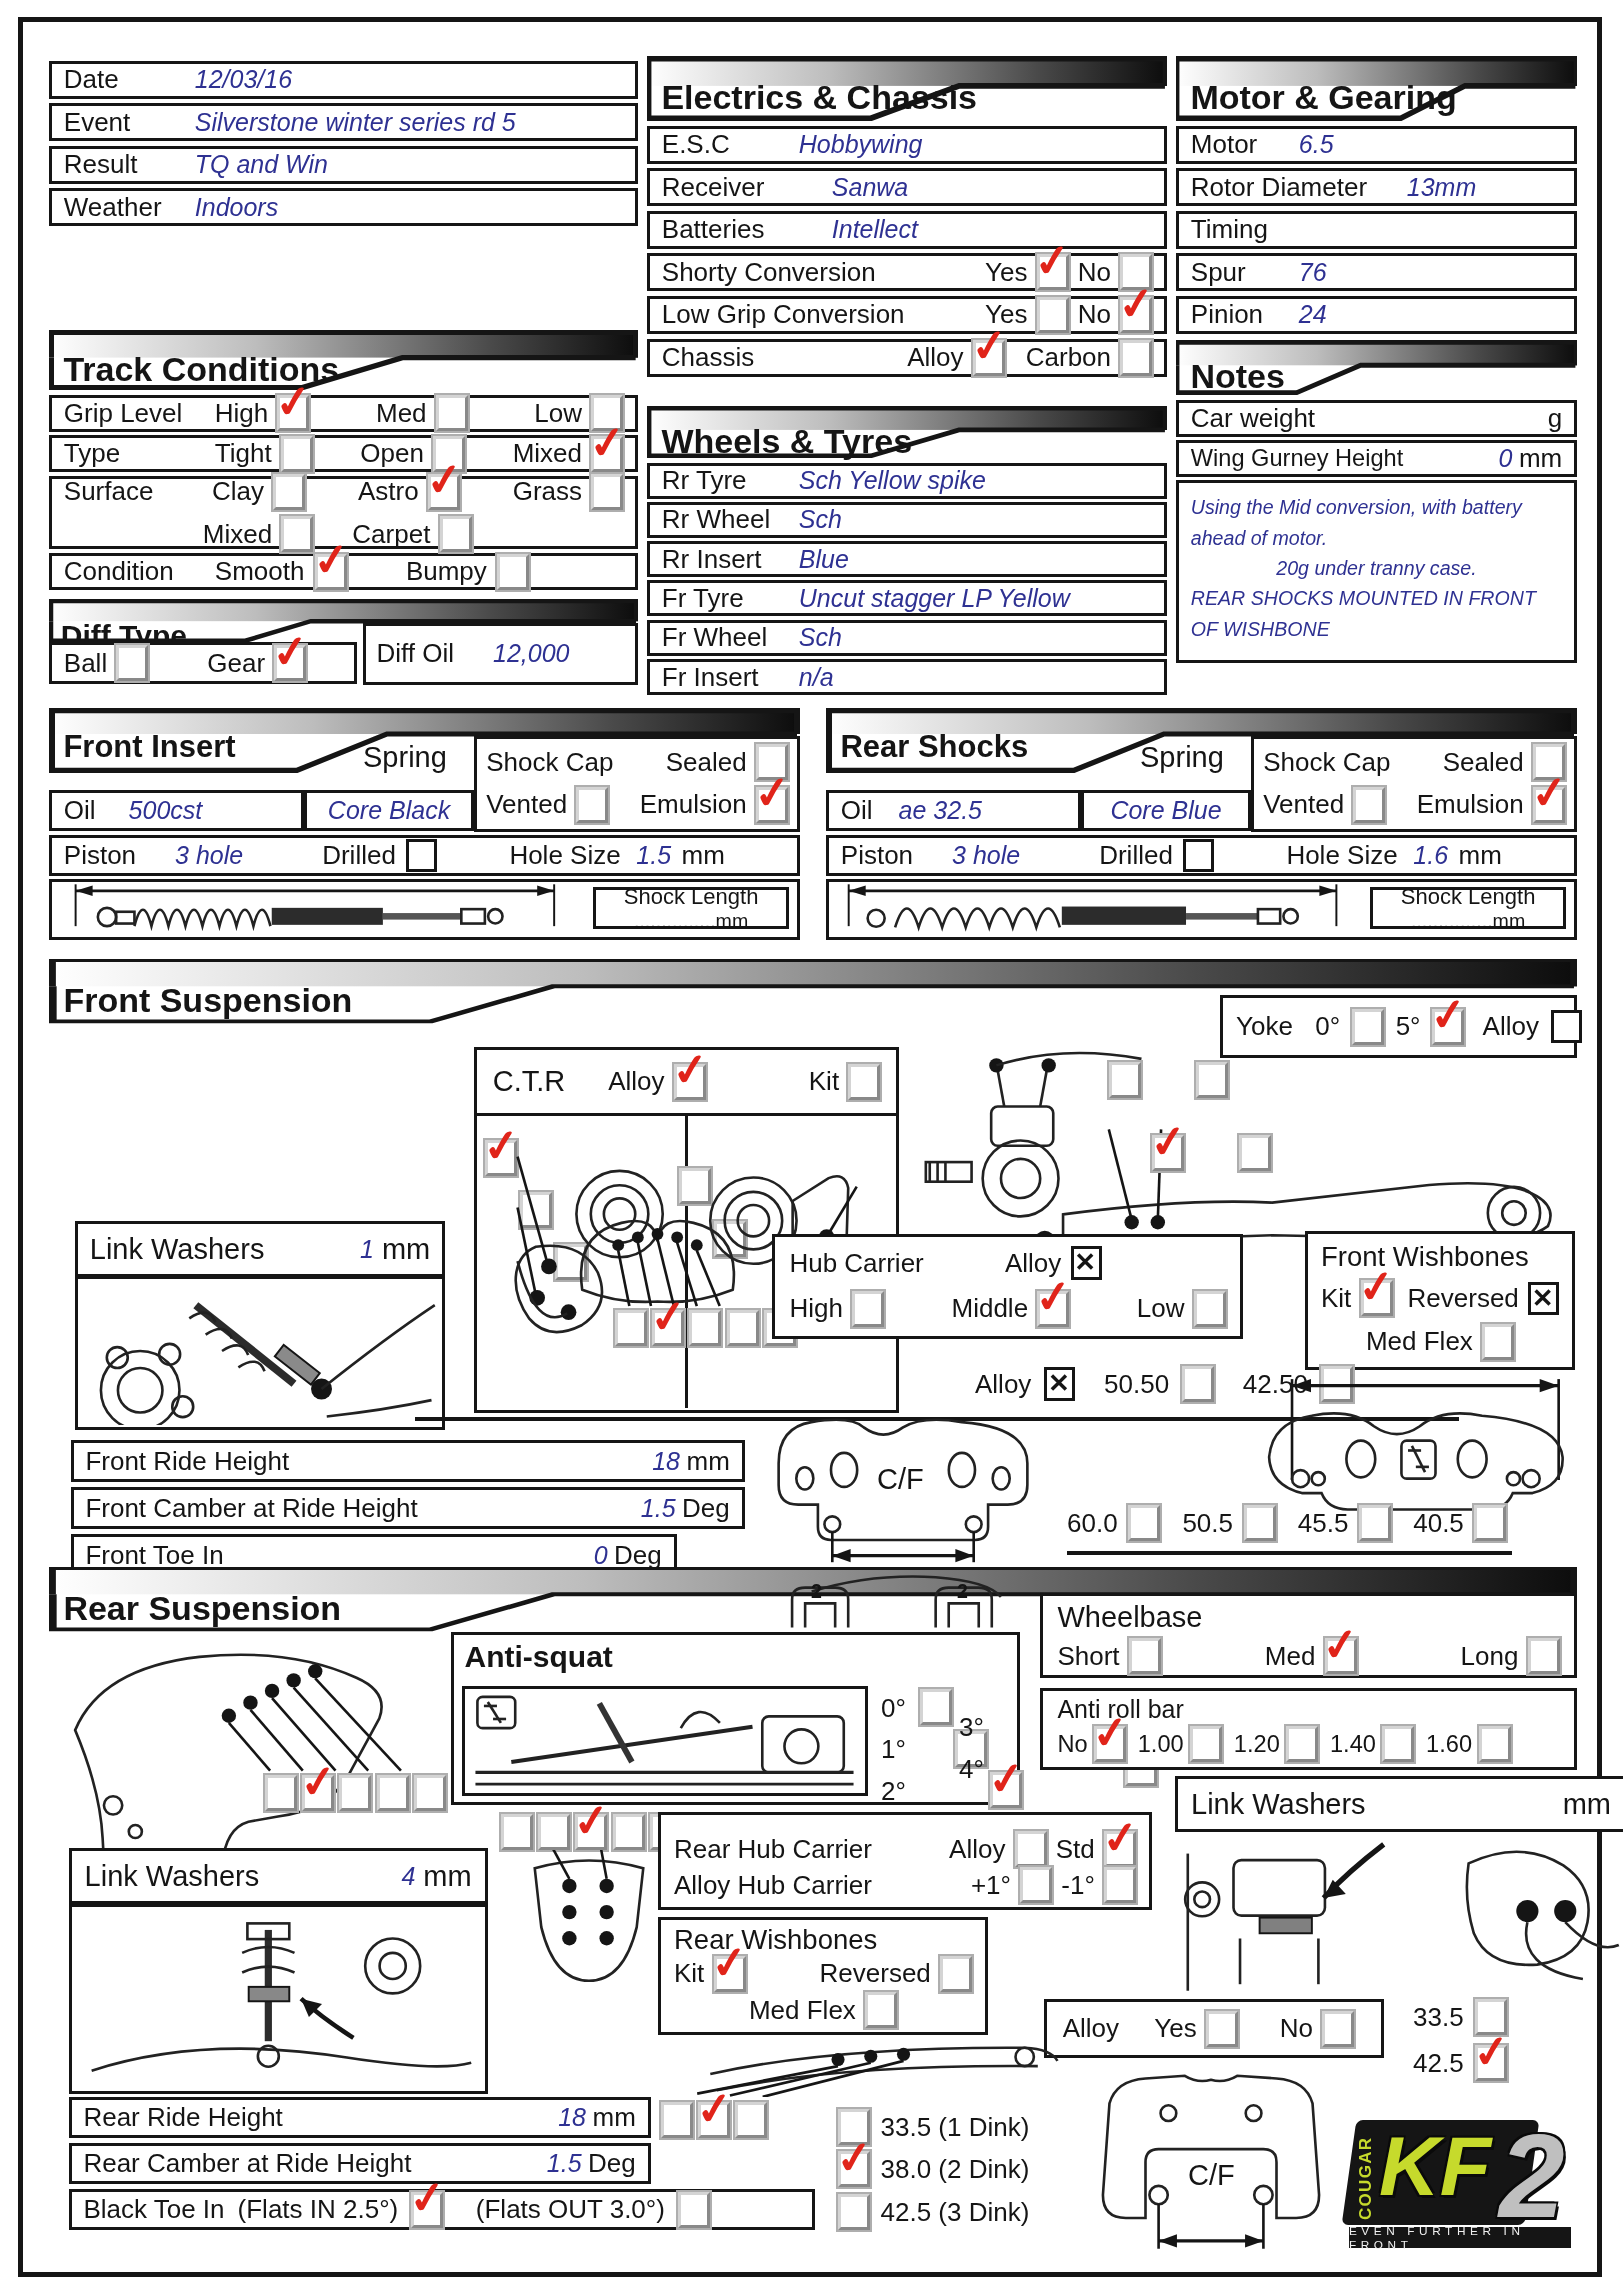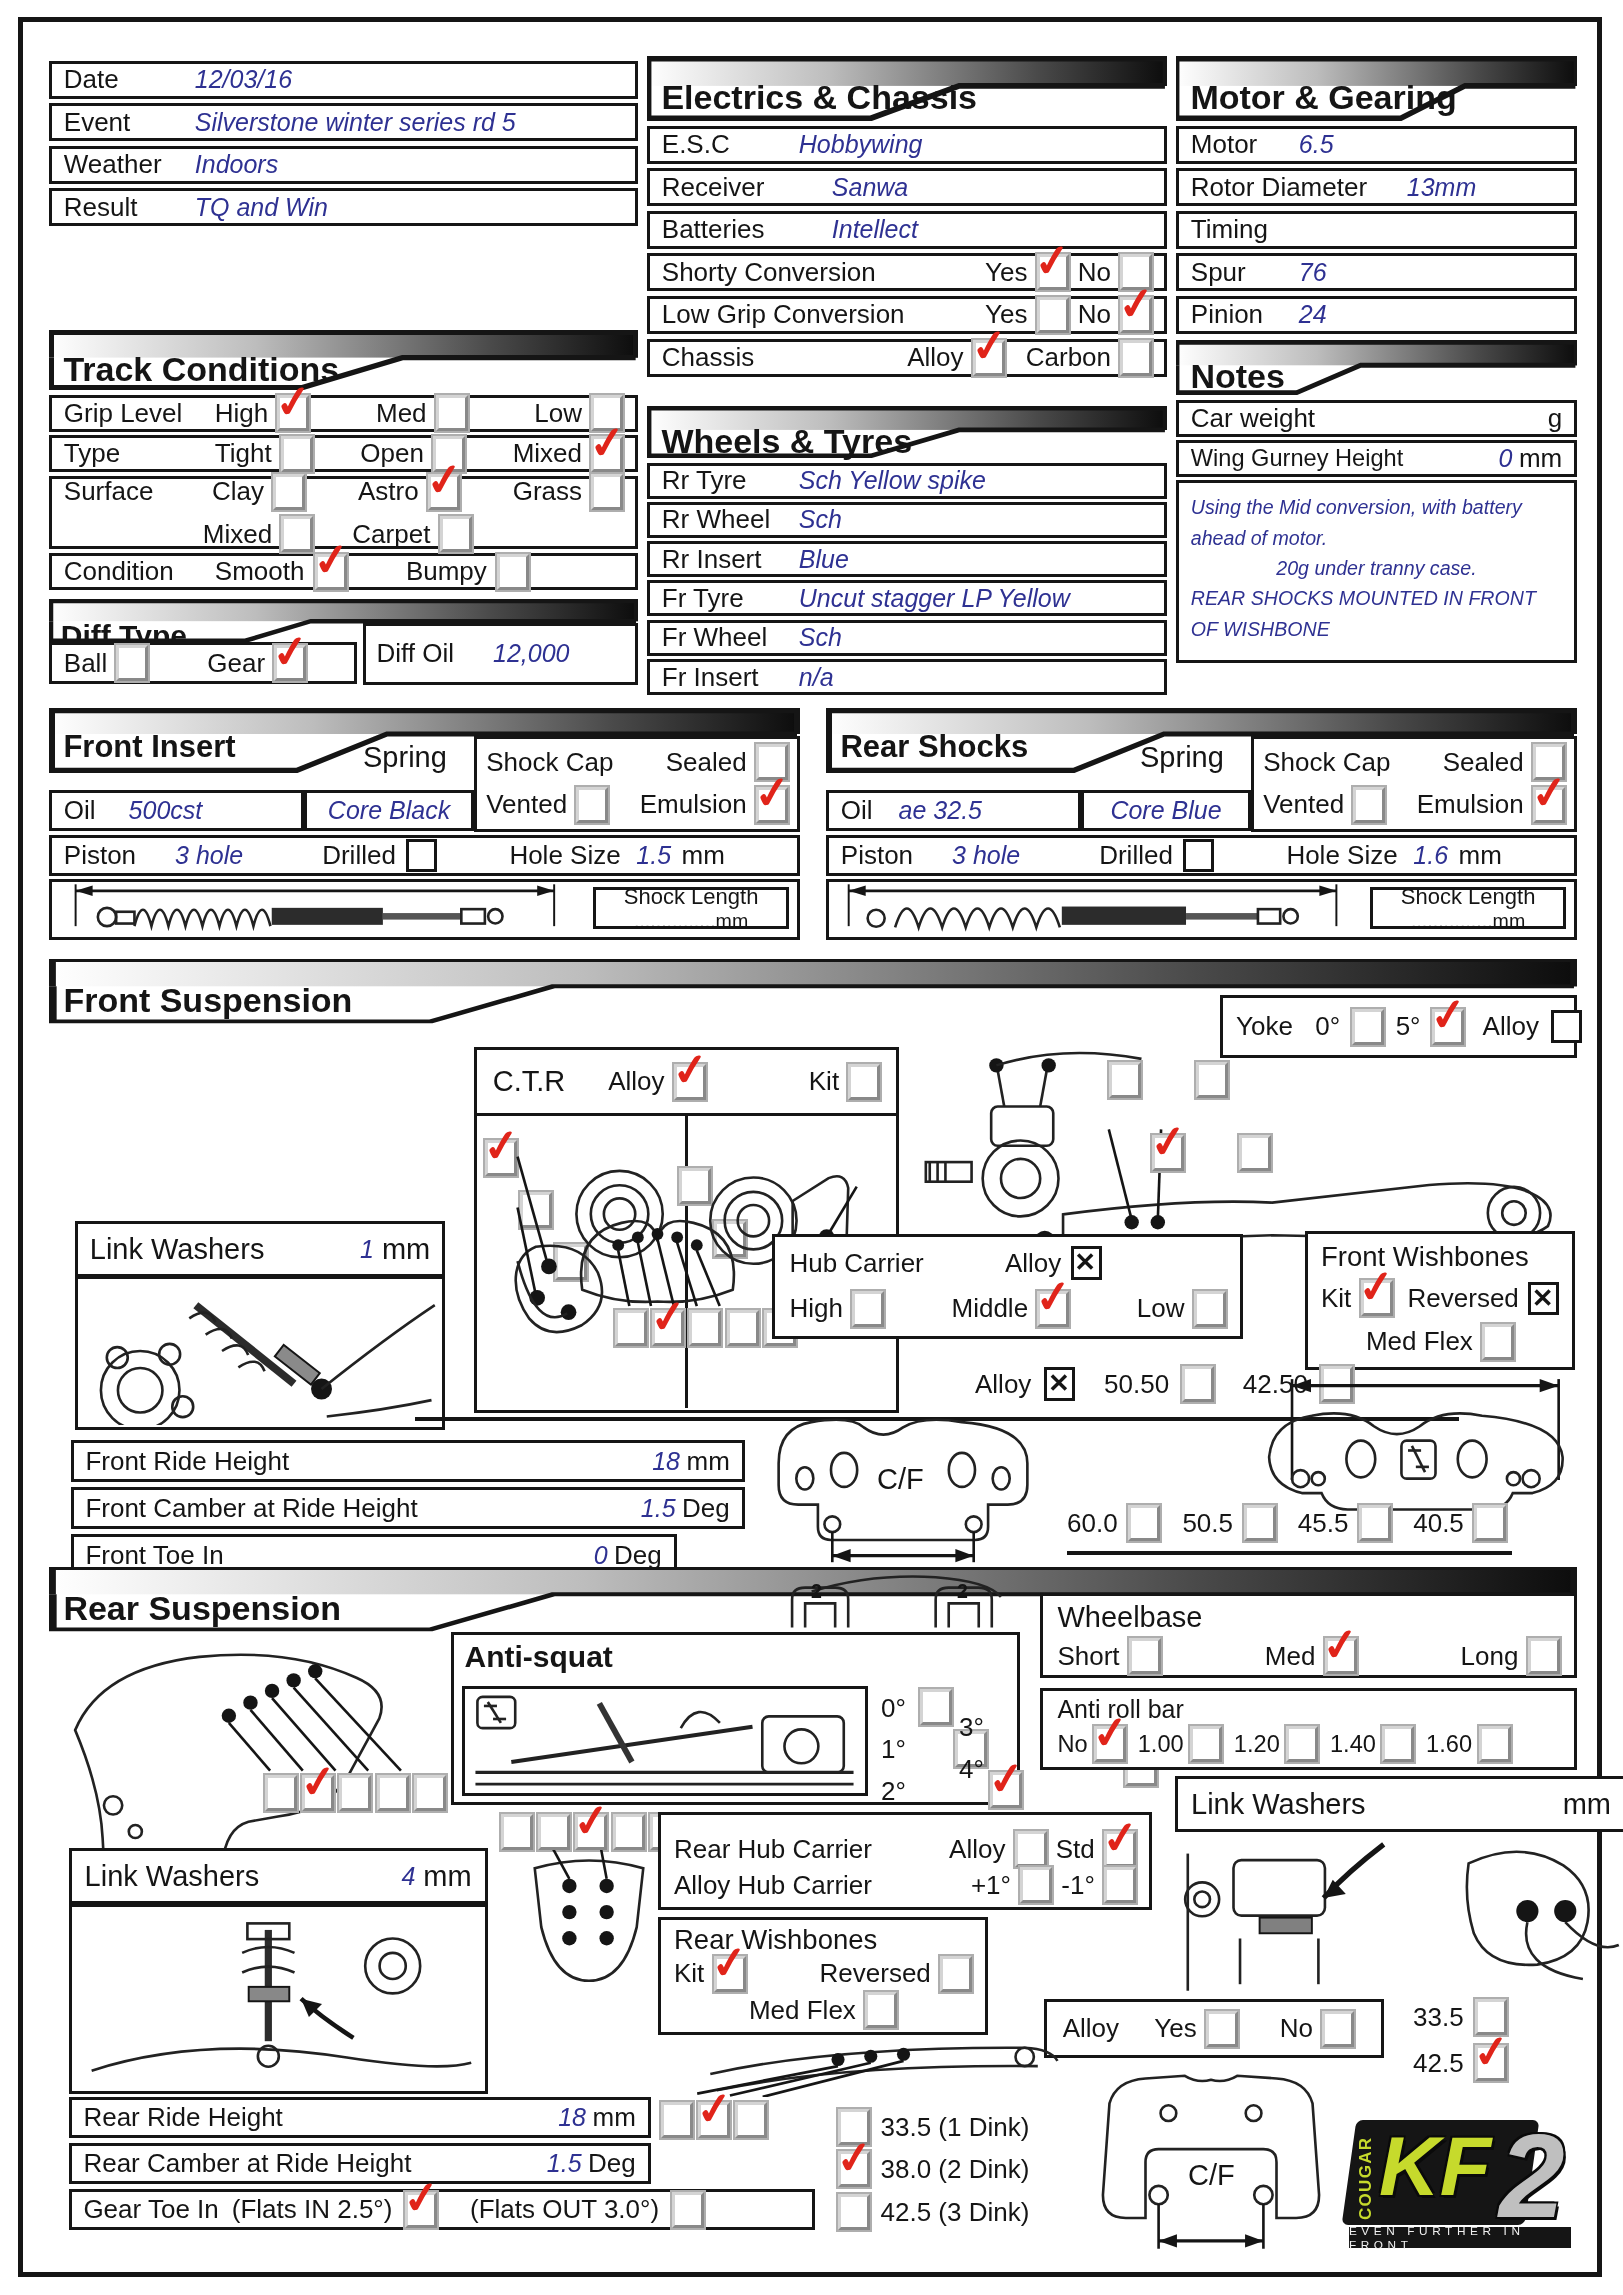--- a/index.html
+++ b/index.html
@@ -50,26 +50,26 @@
   <div class="rows">
     <div class="row" style="height:38px">
           <span class="lbl" style="min-width:131px">Date</span>
           <span class="val">12/03/16</span>
         </div>
     <div class="row" style="height:38px">
           <span class="lbl" style="min-width:131px">Event</span>
           <span class="val">Silverstone winter series rd 5</span>
         </div>
     <div class="row" style="height:38px">
+          <span class="lbl" style="min-width:131px">Result</span>
+          <span class="val">TQ and Win</span>
+        </div>
+    <div class="row" style="height:38px">
           <span class="lbl" style="min-width:131px">Weather</span>
           <span class="val">Indoors</span>
-        </div>
-    <div class="row" style="height:38px">
-          <span class="lbl" style="min-width:131px">Result</span>
-          <span class="val">TQ and Win</span>
         </div>
   </div>
 </div>
 
 <div class="sec" style="left:647px;top:56px;width:520px">
   <div class="sechdr" style="height:65px">
     <svg class="hsvg" viewBox="0 0 1000 100" preserveAspectRatio="none">
       <rect x="0" y="0" width="1000" height="46" fill="url(#ghdr)"></rect>
       <path d="M4,46 L4,4 L996,4 L996,46" fill="none" stroke="#151515" stroke-width="9"></path>
       <path d="M4,46 L4,96 L430,96 L600,46 L996,46" fill="none" stroke="#151515" stroke-width="9"></path>
@@ -960,21 +960,21 @@
     <span class="cb" data-mark=""></span>
     <span class="cb" data-mark="check"></span>
     <span class="cb" data-mark=""></span>
   </div>
   <div class="row abs" style="left:19.6px;top:576px;width:582px;height:41px;border-width:3.9px">
     <span class="lbl">Rear Camber at Ride Height</span>
     <span class="val" style="margin-left:auto">1.5</span>
     <span class="unit" style="margin-left:6.5px">Deg</span>
   </div>
   <div class="row abs" style="left:19.6px;top:622px;width:746px;height:41px;border-width:3.9px;gap:13px">
-    <span class="lbl">Gear Toe In</span>
+    <span class="lbl">Black Toe In</span>
     <span class="lbl">(Flats IN 2.5°)</span>
     <span class="cb" data-mark="check"></span>
     <span class="lbl" style="margin-left:19.6px">(Flats OUT 3.0°)</span>
     <span class="cb" data-mark=""></span>
   </div>
 
   <div class="abs grp" style="left:789px;top:542px;gap:10.5px">
     <span class="cb" data-mark=""></span>
     <span class="lbl">33.5 (1 Dink)</span>
   </div>

